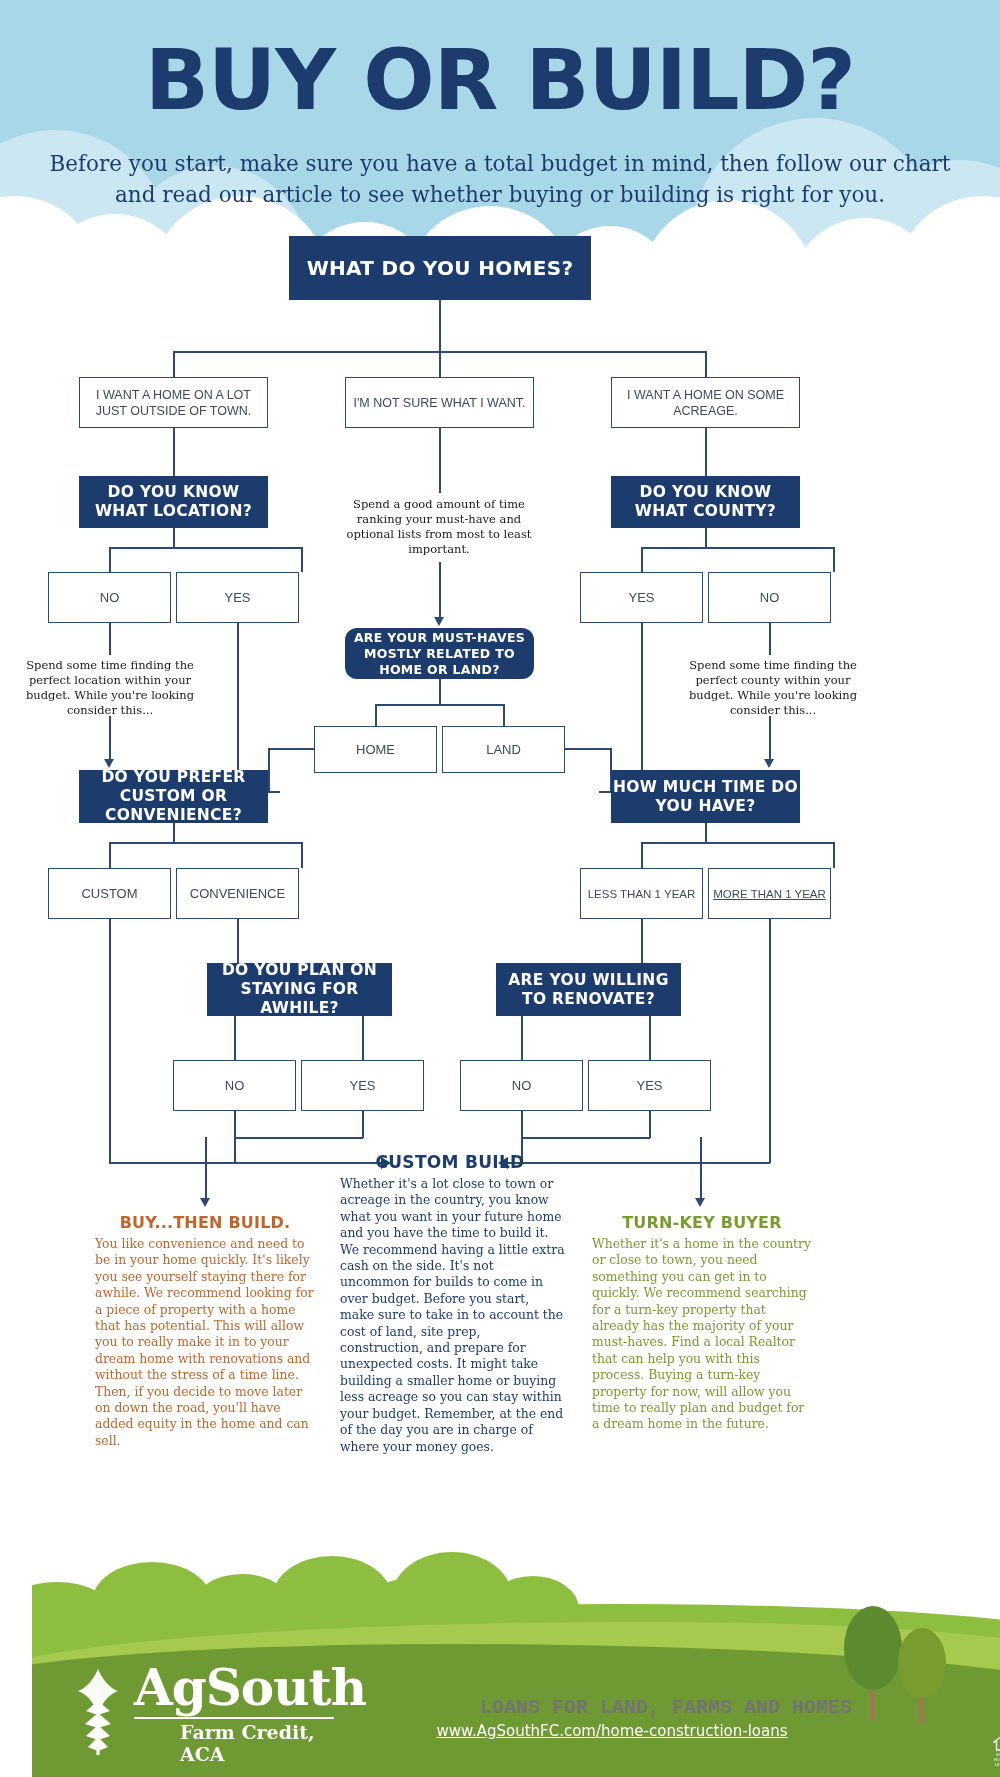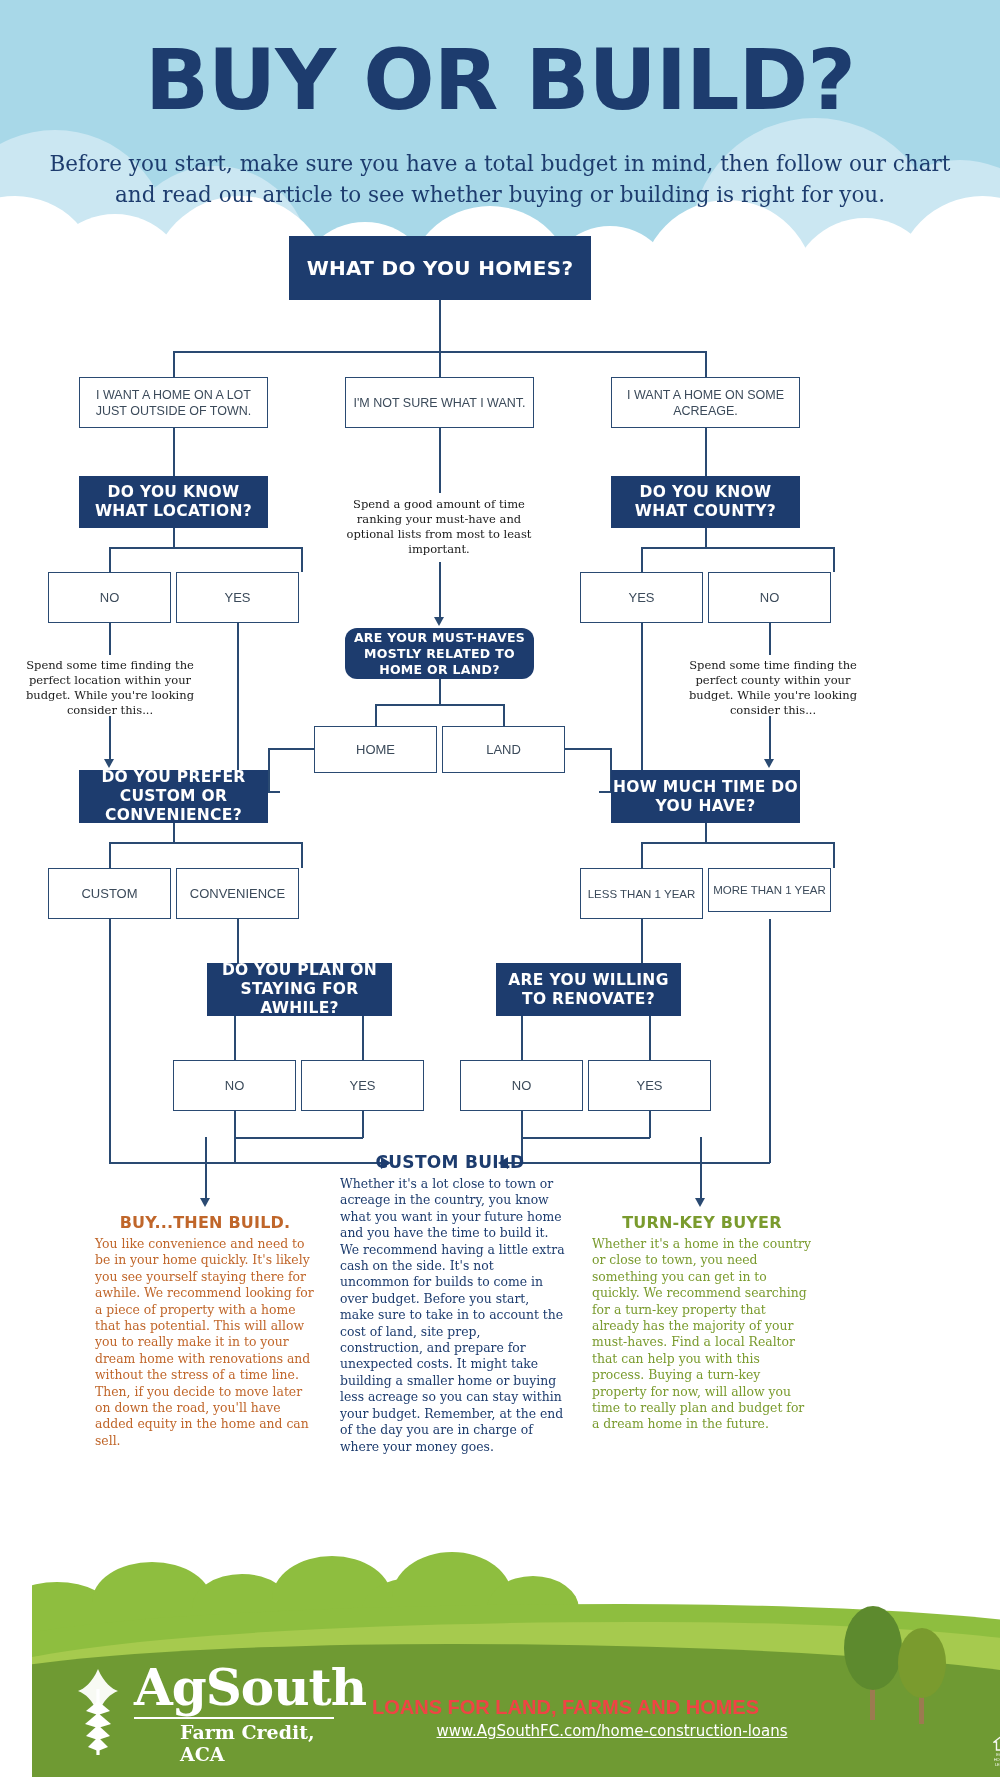--- a/index.html
+++ b/index.html
@@ -79,22 +79,22 @@
   .tree-crown{position:absolute;border-radius:50%;}
   .tree-trunk{position:absolute;background:#9c7a50;}
 
   #logo-wrap{position:absolute;left:36px;top:119px;width:270px;height:92px;z-index:8;color:#ffffff;}
   #logo-name{position:absolute;left:66px;top:-4px;font-family:"DejaVu Serif", serif;
     font-size:50px;line-height:50px;font-weight:bold;color:#ffffff;letter-spacing:-1px;}
   #logo-sub{position:absolute;left:112px;top:54px;font-family:"DejaVu Serif", serif;
     font-size:19px;color:#ffffff;font-weight:bold;}
   #logo-rule{position:absolute;left:66px;top:50px;width:200px;height:2px;background:#ffffff;}
 
-  #footer-tag{position:absolute;left:340px;top:148px;width:480px;text-align:left;
-    font-family:Liberation Sans, sans-serif;font-weight:bold;font-size:20px;color:#ef4444;z-index:8;}
+  #footer-tag{position:absolute;left:340px;top:148px;width:480px;text-align:right;
+    font-family:Liberation Mono, monospace;font-weight:bold;font-size:20px;color:#737373;z-index:8;}
   #footer-url{position:absolute;left:340px;top:174px;width:480px;text-align:center;
     font-family:"DejaVu Sans", sans-serif;font-size:15px;color:#ffffff;z-index:8;text-decoration:underline;}
 
   #eho{position:absolute;right:16px;top:186px;width:26px;height:32px;z-index:8;color:#ffffff;
     font-family:"Liberation Sans", sans-serif;font-size:4px;line-height:5px;text-align:center;opacity:.95;}
 </style>
 </head>
 <body>
 
 <div class="stage">
@@ -200,21 +200,21 @@
   <div class="v" style="left:301px;top:842px;height:26px;"></div>
 
   <div class="v" style="left:705px;top:823px;height:20px;"></div>
   <div class="h" style="left:641px;top:842px;width:193px;"></div>
   <div class="v" style="left:641px;top:842px;height:26px;"></div>
   <div class="v" style="left:833px;top:842px;height:26px;"></div>
 
   <div class="wbox" style="left:48px;top:868px;width:123px;height:51px;font-size:13px;">CUSTOM</div>
   <div class="wbox" style="left:176px;top:868px;width:123px;height:51px;font-size:13px;">CONVENIENCE</div>
   <div class="wbox" style="left:580px;top:868px;width:123px;height:51px;font-size:11.5px;">LESS THAN 1 YEAR</div>
-  <div class="wbox" style="left:708px;top:868px;width:123px;height:44px;font-size:11.5px;">MORE THAN 1 YEAR</div>
+  <div class="wbox" style="left:708px;top:868px;width:123px;height:51px;font-size:11.5px;text-decoration:underline;">MORE THAN 1 YEAR</div>
 
   <div class="v" style="left:109px;top:919px;height:244px;"></div>
 
   <div class="v" style="left:237px;top:919px;height:45px;"></div>
 
   <div class="v" style="left:641px;top:919px;height:45px;"></div>
 
   <div class="v" style="left:769px;top:919px;height:244px;"></div>
 
   <div class="nbox" style="left:207px;top:963px;width:185px;height:53px;font-size:15.5px;line-height:19px;">DO YOU PLAN ON STAYING FOR AWHILE?</div>

